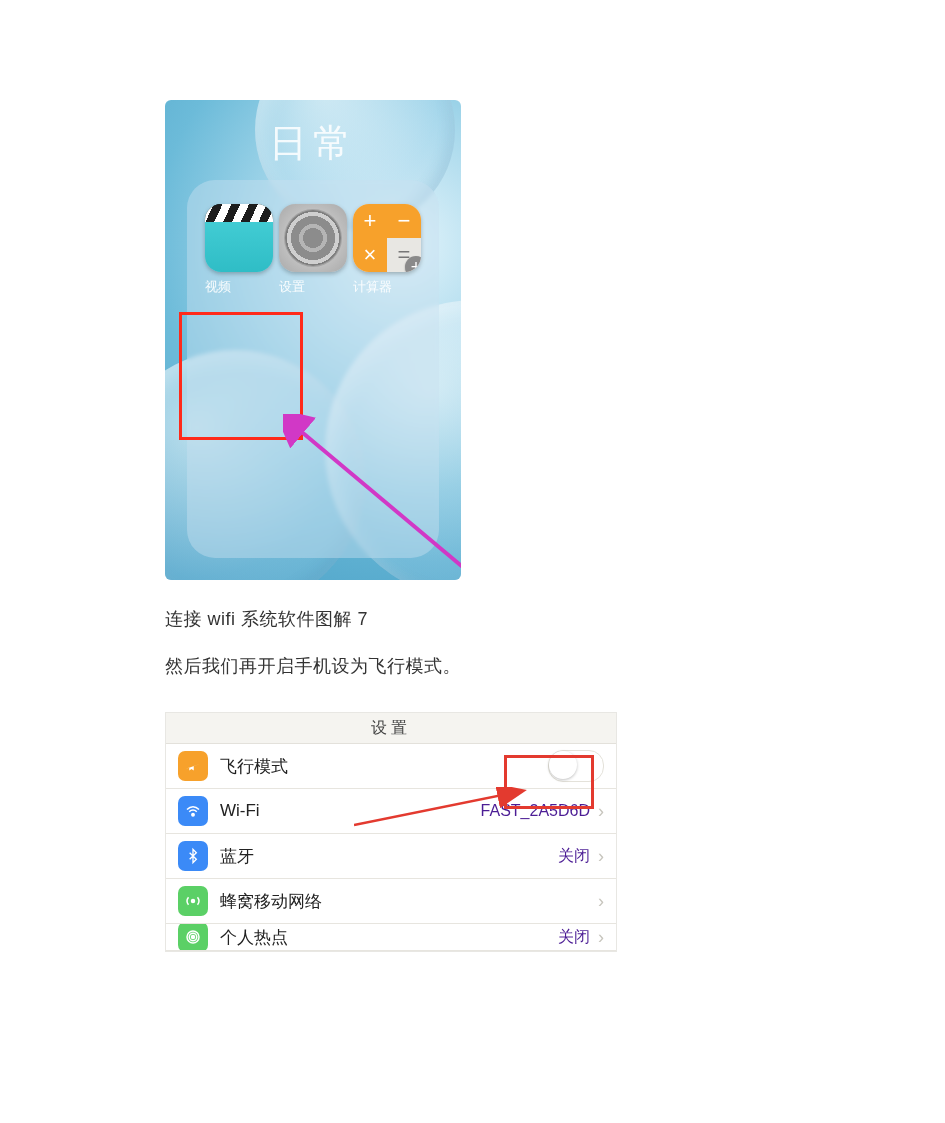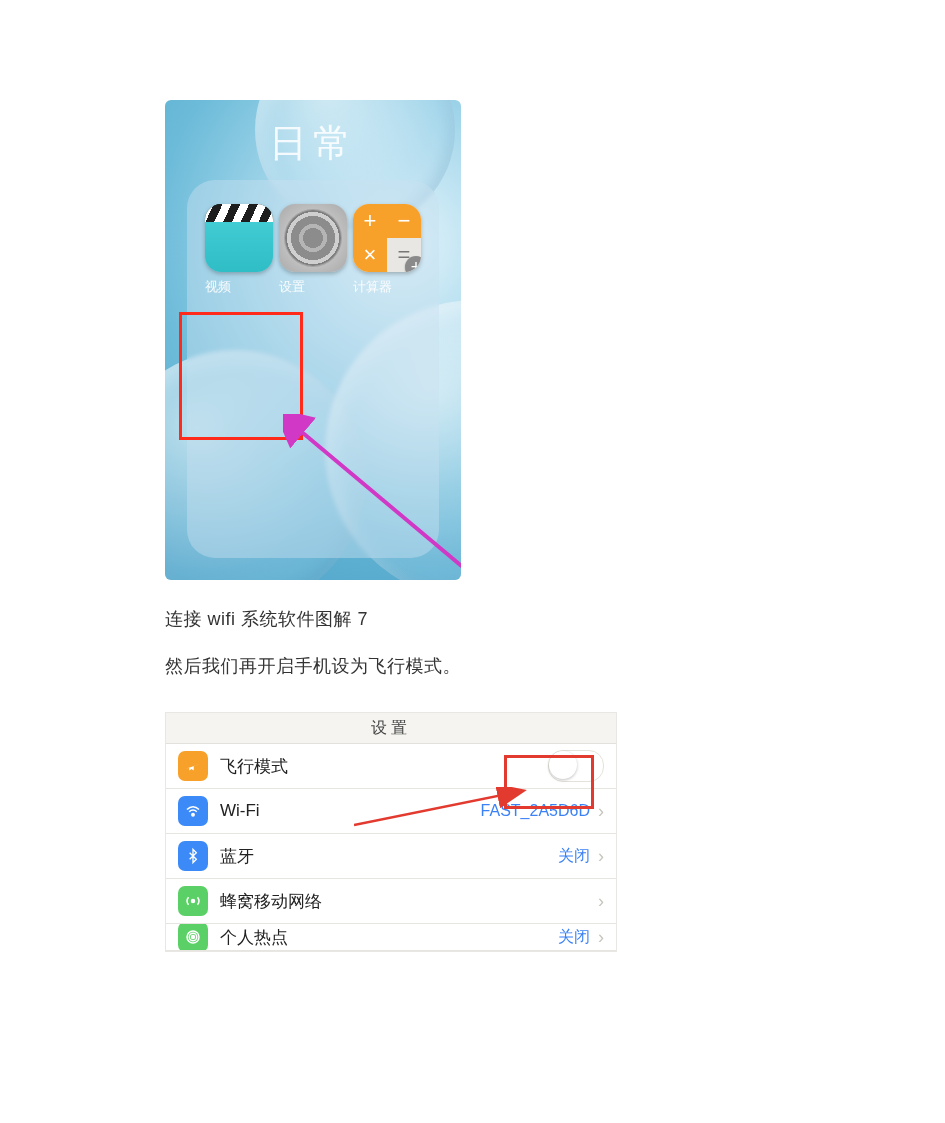--- a/index.html
+++ b/index.html
@@ -188,21 +188,21 @@
   }
   .srow{
     display:flex;align-items:center;height:44px;background:#fff;
     border-bottom:1px solid #e7e5df;padding:0 12px;
   }
   .sicon{
     width:30px;height:30px;border-radius:7px;display:flex;align-items:center;justify-content:center;
     color:#fff;font-size:16px;flex-shrink:0;
   }
   .slabel{margin-left:12px;font-size:17px;color:#222;flex:1;}
-  .sval{font-size:16px;color:#3b82f6;margin-right:8px;}
+  .sval{font-size:16px;color:#4c1d95;margin-right:8px;}
   .schev{color:#c7c5bd;font-size:18px;}
   .toggle{
     width:54px;height:30px;border-radius:15px;background:#fff;border:1px solid #e4e2da;
     position:relative;flex-shrink:0;
   }
   .toggle-knob{
     position:absolute;width:28px;height:28px;border-radius:50%;background:#fff;
     box-shadow:0 1px 3px rgba(0,0,0,0.25);left:0;top:0;
   }
   .i-plane{background:#f7a12b;}

